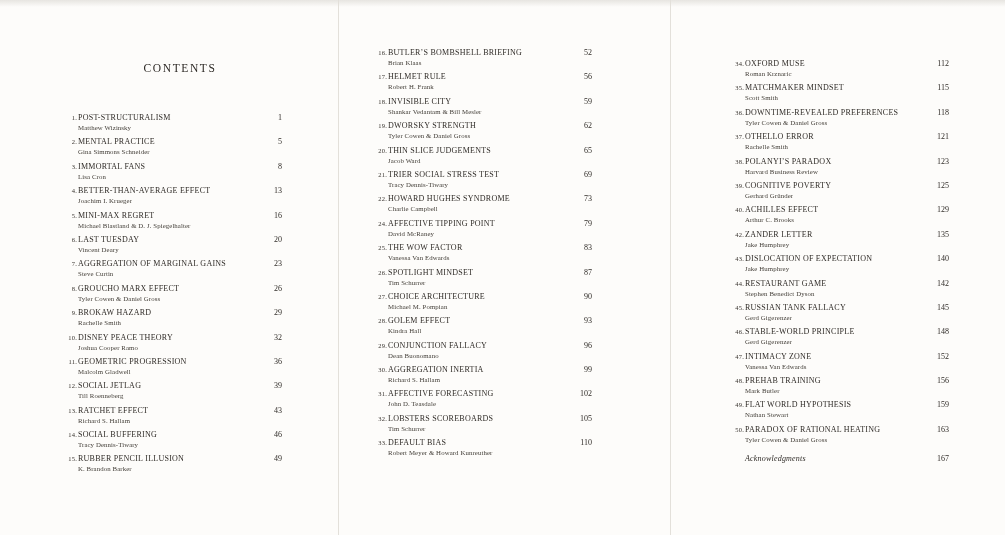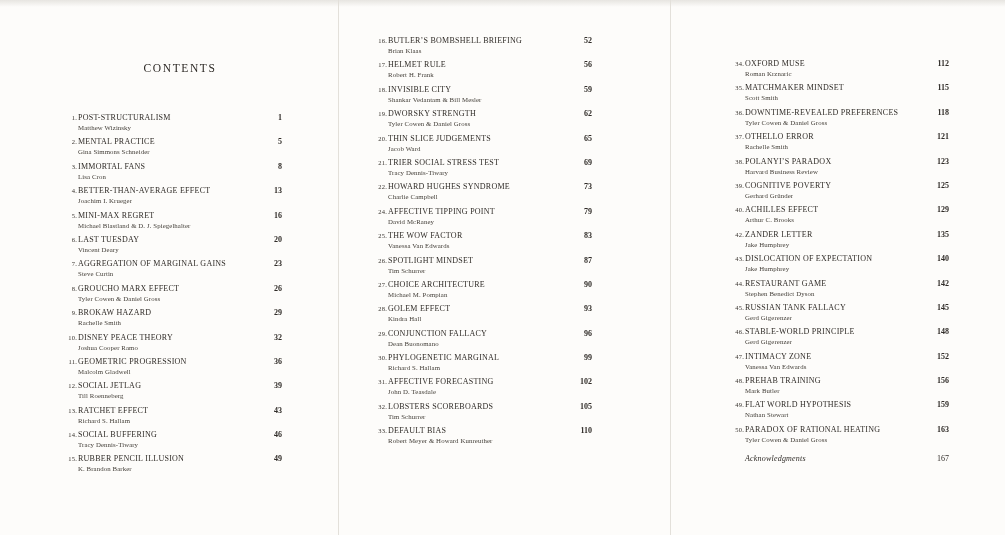--- a/index.html
+++ b/index.html
@@ -43,21 +43,21 @@
     font-weight: 400;
     letter-spacing: 1.6px;
     color: #2d2925;
   }
 
   .toc-col {
     position: absolute;
     width: 217px;
   }
   #col1 { left: 65px;  top: 112px; }
-  #col2 { left: 375px; top: 35px;  }
+  #col2 { left: 375px; top: 47px;  }
   #col3 { left: 732px; top: 58px;  }
 
   .entry {
     height: 24.4px;
     overflow: hidden;
   }
   .line1 {
     display: flex;
     align-items: baseline;
     line-height: 11px;
@@ -76,21 +76,20 @@
     margin-left: 1px;
     font-size: 8px;
     letter-spacing: 0.25px;
     color: #2f2b27;
   }
   .pg {
     flex: 0 0 auto;
     font-size: 8px;
     text-align: center;
     color: #2f2b27;
-    font-weight: bold;
   }
   .author {
     padding-left: 13px;
     font-size: 6.8px;
     line-height: 10px;
     letter-spacing: 0.1px;
     color: #45403a;
     white-space: nowrap;
   }
 
@@ -347,21 +346,21 @@
     <div class="line1">
       <span class="num">29.</span>
       <span class="entry-title">CONJUNCTION FALLACY</span>
       <span class="pg">96</span>
     </div>
     <div class="author">Dean Buonomano</div>
   </div>
     <div class="entry">
     <div class="line1">
       <span class="num">30.</span>
-      <span class="entry-title">PHYLOGENETIC MARGINAL</span>
+      <span class="entry-title">AGGREGATION INERTIA</span>
       <span class="pg">99</span>
     </div>
     <div class="author">Richard S. Hallam</div>
   </div>
     <div class="entry">
     <div class="line1">
       <span class="num">31.</span>
       <span class="entry-title">AFFECTIVE FORECASTING</span>
       <span class="pg">102</span>
     </div>

